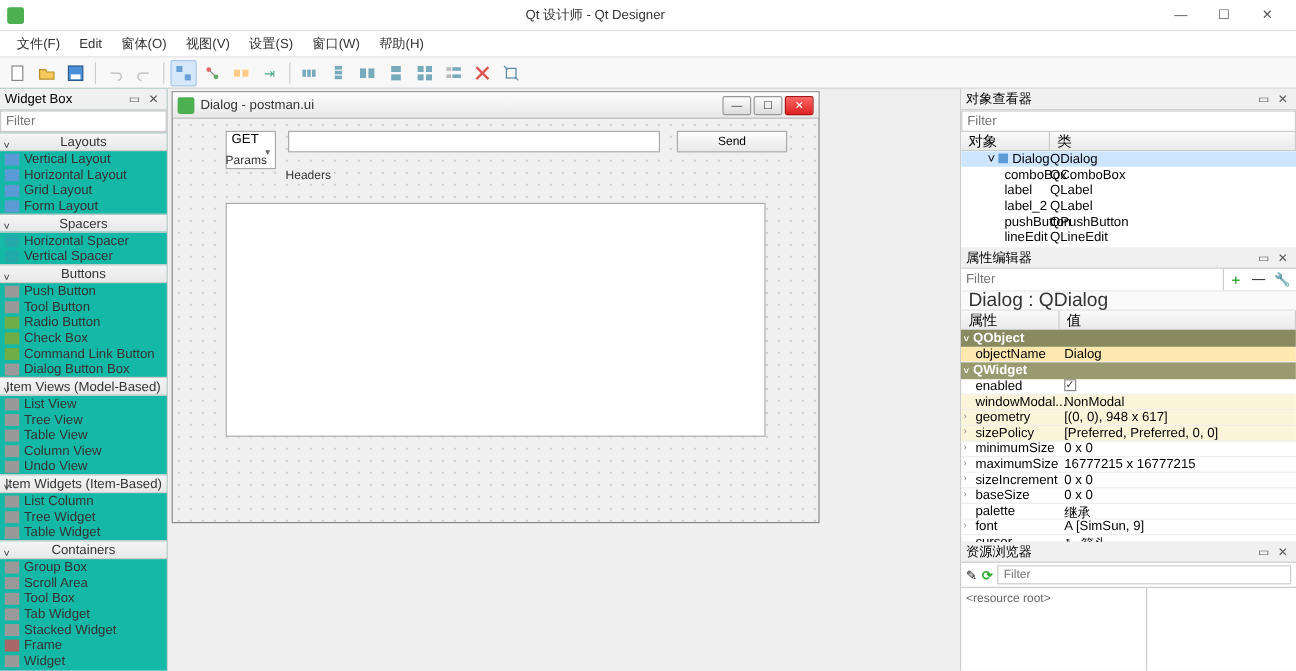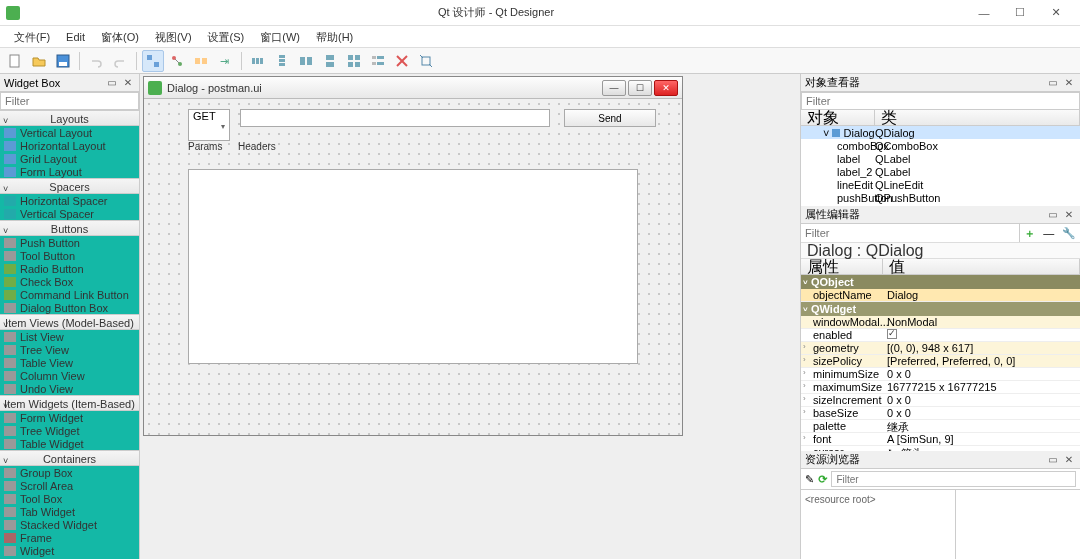--- a/index.html
+++ b/index.html
@@ -49,21 +49,21 @@
 .combo { position: absolute; left: 44px; top: 10px; width: 42px; height: 32px; background: #fff; border: 1px solid #aaa; display: flex; align-items: flex-start; padding: 0 4px; font-size: 10px; flex-direction: column; }
 .combo .arrow { margin-left: auto; font-size: 8px; color: #666; }
 .line-edit { position: absolute; left: 96px; top: 10px; width: 310px; height: 18px; background: #fff; border: 1px solid #aaa; }
 .send-btn { position: absolute; left: 420px; top: 10px; width: 92px; height: 18px; background: linear-gradient(#fdfdfd,#e8e8e8); border: 1px solid #aaa; display: flex; align-items: center; justify-content: center; font-size: 10px; }
 .tab-label { position: absolute; font-size: 10px; color: #333; }
 .textarea-box { position: absolute; left: 44px; top: 70px; width: 450px; height: 195px; background: #fff; border: 1px solid #aaa; }
 
 
 .right-panel { width: 280px; background: #fff; border-left: 1px solid #ccc; display: flex; flex-direction: column; }
 .tree-header { height: 16px; display: flex; background: linear-gradient(#fafafa,#eaeaea); border-bottom: 1px solid #ccc; }
-.tree-header div { padding: 0 6px; line-height: 16px; font-size: 16px; border-right: 1px solid #ccc; }
+.tree-header div { padding: 0 6px; line-height: 16px; font-size: 12px; border-right: 1px solid #ccc; }
 .tree-body { background: #fff; overflow: auto; }
 .tree-row { height: 13px; display: flex; align-items: center; font-size: 10px; padding-left: 4px; }
 .tree-row .indent1 { width: 70px; padding-left: 18px; }
 .tree-row .indent2 { width: 70px; padding-left: 32px; }
 .tree-row .col2 { flex: 1; }
 .tree-row.sel { background: #cde5ff; }
 
 .prop-body { overflow: auto; flex: 1; }
 .prop-row { height: 13px; display: flex; align-items: flex-start; font-size: 10px; border-bottom: 1px solid #eee; }
 .prop-row .pname { width: 82px; padding-left: 12px; position: relative; }
@@ -302,21 +302,21 @@
           <span class="ico ico-grey"></span>
           <span>Column View</span>
         </div>
       <div class="widget-item">
           <span class="ico ico-grey"></span>
           <span>Undo View</span>
         </div>
       <div class="section-header"><span class="expand">˅</span><span>Item Widgets (Item-Based)</span></div>
       <div class="widget-item">
           <span class="ico ico-grey"></span>
-          <span>Form Widget</span>
+          <span>List Column</span>
         </div>
       <div class="widget-item">
           <span class="ico ico-grey"></span>
           <span>Tree Widget</span>
         </div>
       <div class="widget-item">
           <span class="ico ico-grey"></span>
           <span>Table Widget</span>
         </div>
       <div class="section-header"><span class="expand">˅</span><span>Containers</span></div>
@@ -365,21 +365,21 @@
         <div class="fcbtn">☐</div>
         <div class="fcbtn red">✕</div>
       </div>
       <div class="form-body">
         <div class="combo">
             <span>GET</span>
             <span class="arrow">▾</span>
           </div>
         <div class="line-edit"></div>
         <div class="send-btn">Send</div>
-        <div class="tab-label" style="left:44px; top:42px;">Params</div>
+        <div class="tab-label" style="left:44px; top:30px;">Params</div>
         <div class="tab-label" style="left:94px; top:42px;">Headers</div>
         <div class="textarea-box"></div>
       </div>
     </div>
   </div>
 
   <div class="right-panel">
 
     <div class="panel-header">
       <span class="title">对象查看器</span>
@@ -402,26 +402,26 @@
         </div>
       <div class="tree-row">
           <span class="indent2">label</span>
           <span class="col2">QLabel</span>
         </div>
       <div class="tree-row">
           <span class="indent2">label_2</span>
           <span class="col2">QLabel</span>
         </div>
       <div class="tree-row">
+          <span class="indent2">pushButton</span>
+          <span class="col2">QPushButton</span>
+        </div>
+      <div class="tree-row">
           <span class="indent2">lineEdit</span>
           <span class="col2">QLineEdit</span>
-        </div>
-      <div class="tree-row">
-          <span class="indent2">pushButton</span>
-          <span class="col2">QPushButton</span>
         </div>
     </div>
 
     <div class="panel-header">
       <span class="title">属性编辑器</span>
       <span class="btn">▭</span>
       <span class="btn">✕</span>
     </div>
     <div style="display:flex;align-items:center;border-bottom:1px solid #ddd;">
       <input class="filter-input" style="flex: 1 1 0%; border-top: none; border-bottom: none; border-left: none; border-image: initial; border-right: 1px solid rgb(204, 204, 204);" placeholder="Filter">
@@ -440,27 +440,27 @@
           <span>QObject</span>
         </div>
       <div class="prop-row sel">
           <span class="pname">objectName</span>
           <span class="pval">Dialog</span>
         </div>
       <div class="prop-group" style="background:#9a9a70;">
           <span class="chev">˅</span>
           <span>QWidget</span>
         </div>
+      <div class="prop-row">
+          <span class="pname">enabled</span>
+          <span class="pval"><span class="checkbox-ico checked"></span></span>
+        </div>
       <div class="prop-row hl">
           <span class="pname">windowModal...</span>
           <span class="pval">NonModal</span>
-        </div>
-      <div class="prop-row">
-          <span class="pname">enabled</span>
-          <span class="pval"><span class="checkbox-ico checked"></span></span>
         </div>
       <div class="prop-row hl">
           <span class="pname"><span class="chev">›</span><span>geometry</span></span>
           <span class="pval">[(0, 0), 948 x 617]</span>
         </div>
       <div class="prop-row hl">
           <span class="pname"><span class="chev">›</span><span>sizePolicy</span></span>
           <span class="pval">[Preferred, Preferred, 0, 0]</span>
         </div>
       <div class="prop-row">

